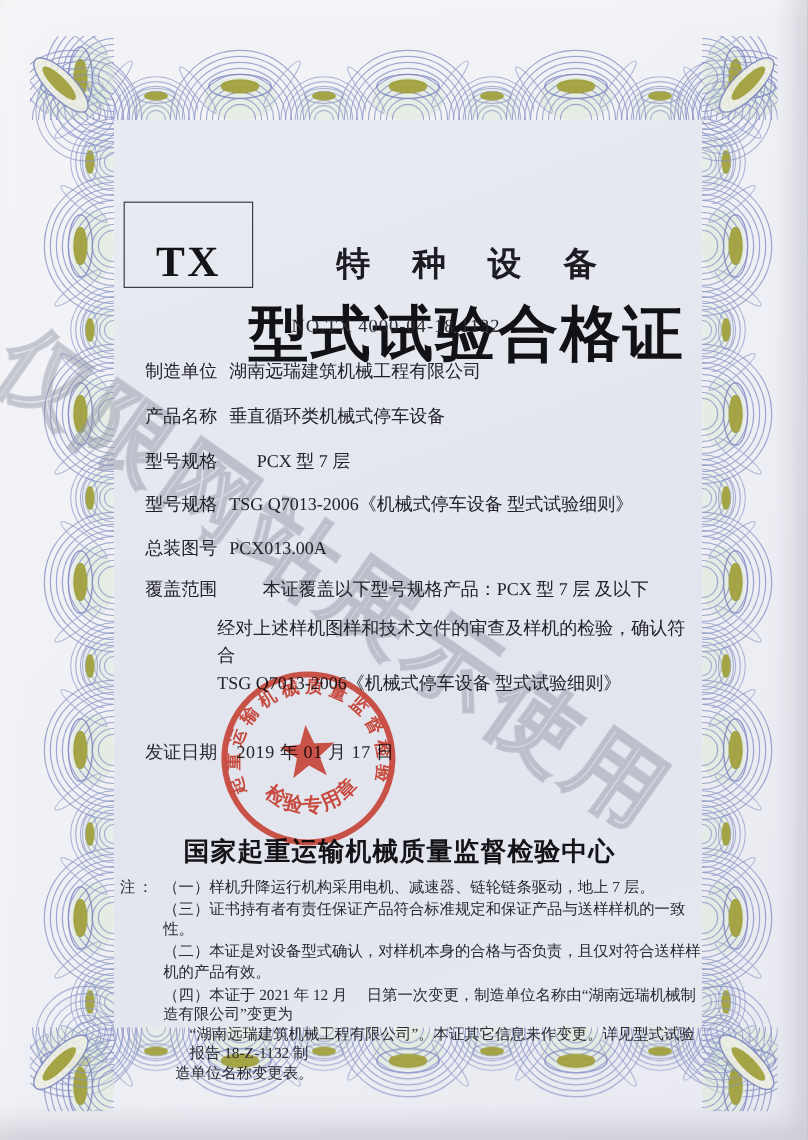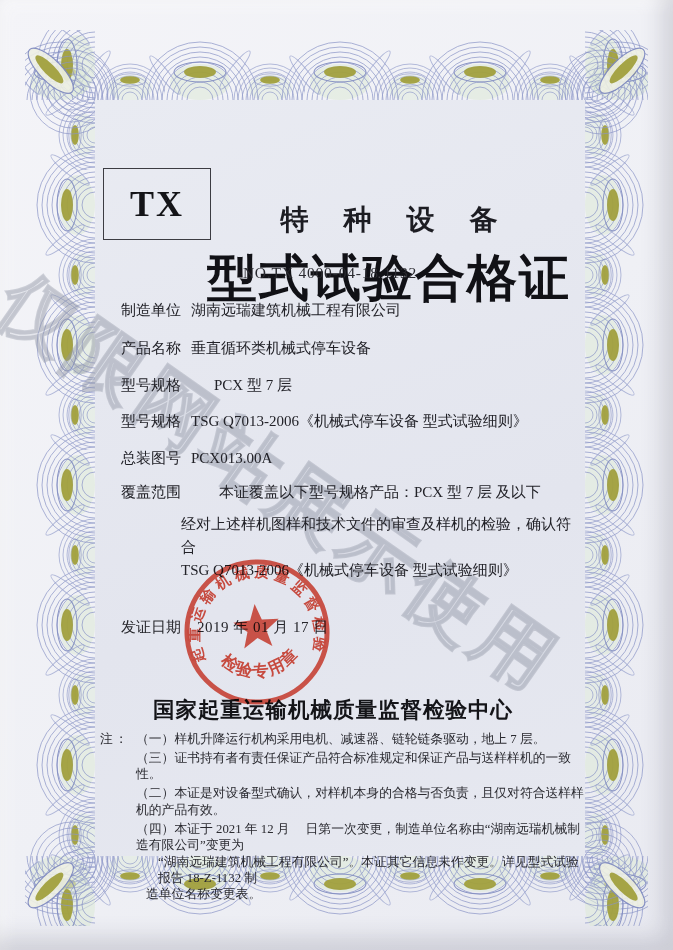--- a/index.html
+++ b/index.html
@@ -17,21 +17,21 @@
   .watermark{
     position:absolute;left:36px;top:252px;z-index:2;white-space:nowrap;
     font-family:"Liberation Sans","DejaVu Sans",sans-serif;font-weight:700;
     font-size:76px;letter-spacing:7px;
     color:rgba(150,154,170,.14);-webkit-text-stroke:2px rgba(146,150,166,.40);
     transform:rotate(35deg);transform-origin:0 0;pointer-events:none;
   }
   .content{position:absolute;left:95px;top:100px;width:490px;height:756px;z-index:3;}
   .tx-box{
     position:absolute;left:8px;top:68px;width:106px;height:70px;
-    border:1.6px solid #3c3c42;display:flex;align-items:center;justify-content:center;
+    border:1.6px solid #3c3c42;display:flex;align-items:flex-end;justify-content:center;
   }
   .tx-box span{font-size:36px;font-weight:700;letter-spacing:2px;color:#141418;}
   .title-wrap{position:absolute;left:110px;right:12px;top:56px;text-align:center;}
   .title-small{font-size:28px;letter-spacing:14px;text-indent:14px;color:#1c1c22;font-weight:600;margin-top:45px;}
   .title-large{font-size:50px;font-weight:700;letter-spacing:2px;color:#111116;margin-top:6px;}
   .cert-no{position:absolute;left:40px;right:60px;top:164px;text-align:center;
     font-size:15.5px;letter-spacing:.8px;color:#2a2a30;}
   .frow{position:absolute;left:26px;right:4px;display:flex;font-size:15px;line-height:18px;}
   .frow .lab{width:64px;flex:none;color:#222228;}
   .frow .val{margin-left:6px;color:#222228;}

